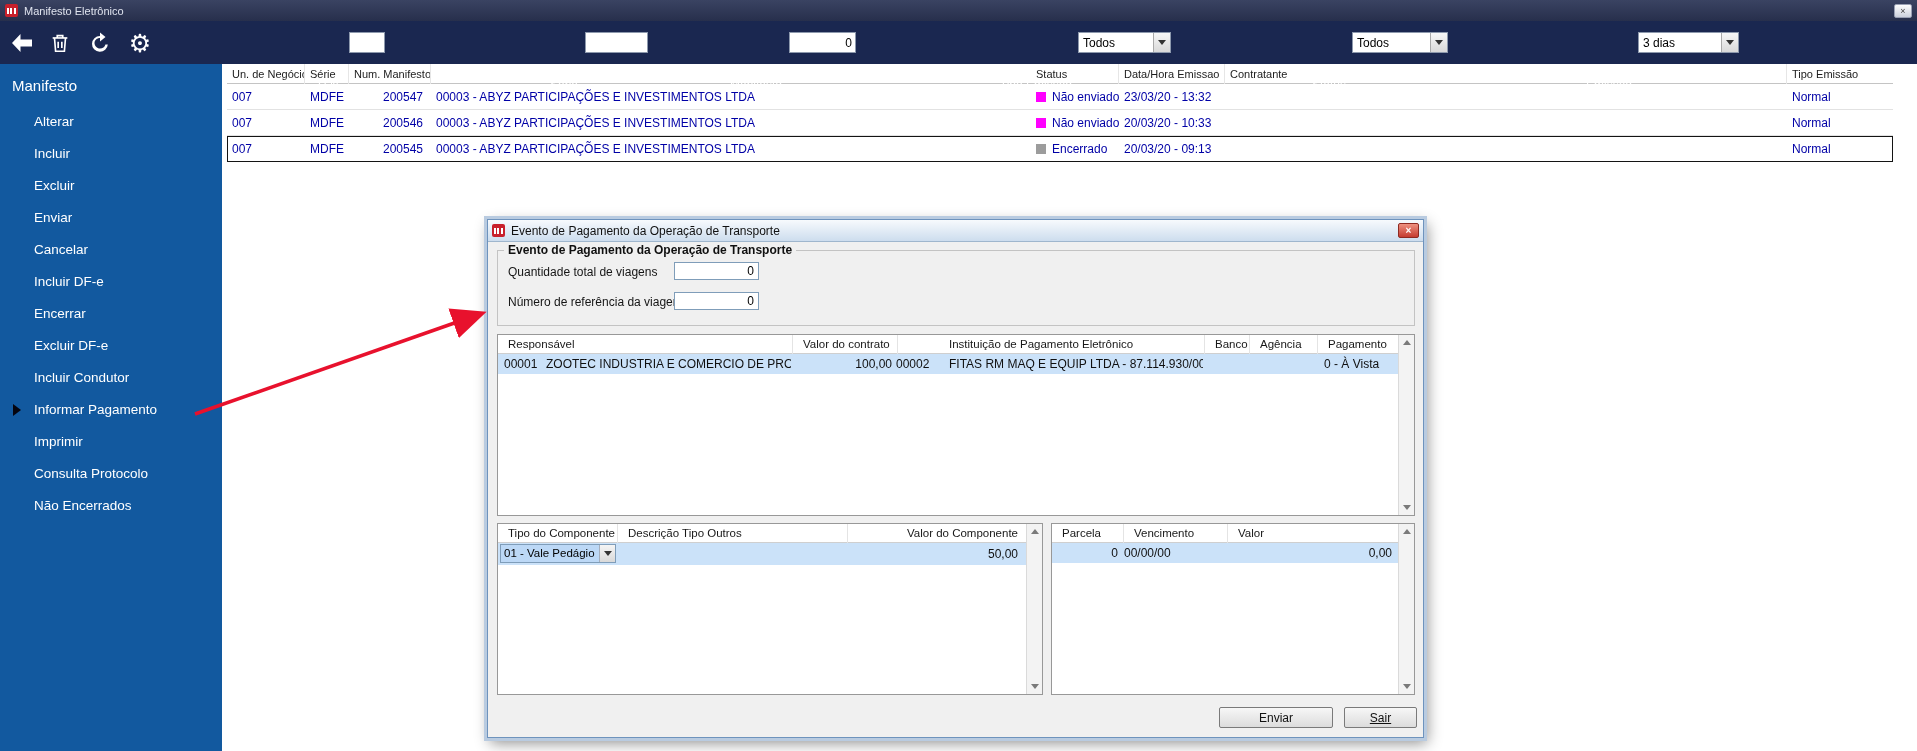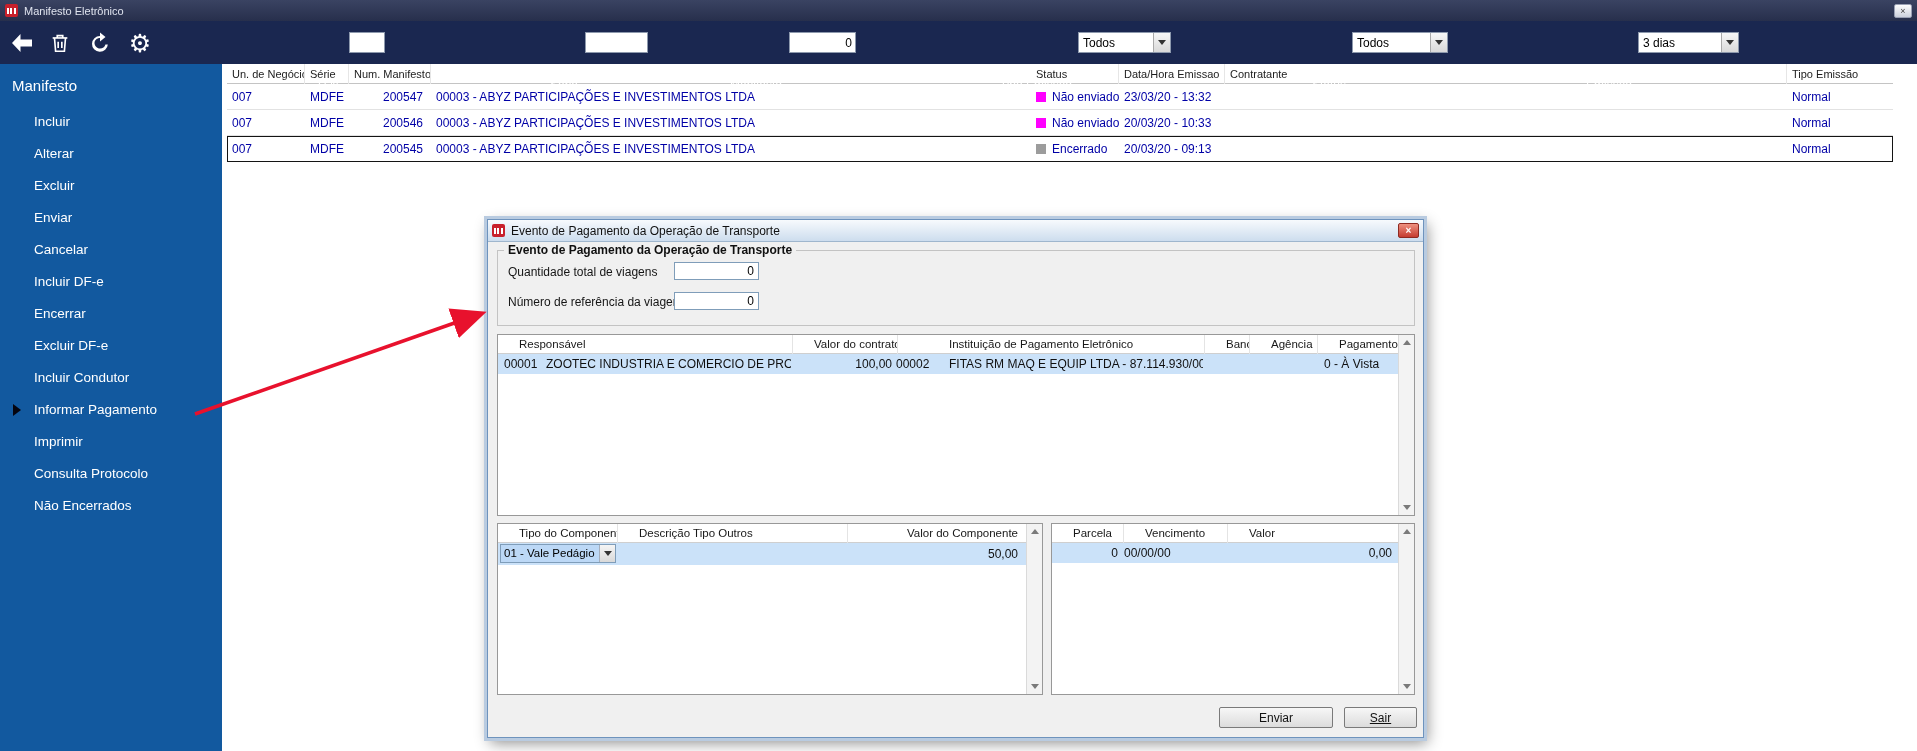--- a/index.html
+++ b/index.html
@@ -60,21 +60,21 @@
 
   .gbox { position:absolute; left:9px; top:30px; width:918px; height:76px; border:1px solid #c3c3c3; }
   .gbox-label { position:absolute; left:6px; top:-8px; background:#f0f0f0; padding:0 4px; font-weight:bold; font-size:12px; color:#101010; white-space:nowrap; }
   .fld-label { position:absolute; left:10px; font-size:12px; color:#151515; white-space:nowrap; }
   .fld-input { position:absolute; left:176px; width:85px; height:18px; border:1px solid #7f9db9; background:#fff;
     font-size:12px; text-align:right; padding:0 4px; font-family:inherit; }
 
   .dgrid { position:absolute; background:#fff; border:1px solid #989898; }
   .dg-head { position:relative; height:19px; border-bottom:1px solid #cfcfcf; }
   .dh { position:absolute; top:0; height:19px; line-height:19px; font-size:11.5px; color:#181818;
-    padding-left:21px; border-right:1px solid #e4e4e4; overflow:hidden; white-space:nowrap; }
+    padding-left:10px; border-right:1px solid #e4e4e4; overflow:hidden; white-space:nowrap; }
   .dh.ra { text-align:right; padding-right:8px; padding-left:0; }
   .drow { position:absolute; left:0; background:#cbe2f9; }
   .dc { position:absolute; top:0; height:100%; font-size:12px; color:#101010; white-space:nowrap; overflow:hidden; }
   .dc.ra { text-align:right; }
 
   .vscroll { position:absolute; right:0; top:0; bottom:0; width:16px; background:#f3f3f3; border-left:1px solid #dadada; cursor:pointer; }
   .sarr { position:absolute; left:50%; transform:translateX(-50%); width:0; height:0;
     border-left:4px solid transparent; border-right:4px solid transparent; }
   .sarr.up { top:5px; border-bottom:5px solid #7a7a7a; }
   .sarr.down { bottom:5px; border-top:5px solid #7a7a7a; }
@@ -154,22 +154,22 @@
     <div class="tb-select" style="left:1638px;width:101px">
       <span class="txt">3 dias</span>
       <span class="arrow-box">
           <span class="tri-down"></span>
         </span>
     </div>
   </div>
 
   <div class="sidebar">
     <div class="sb-title">Manifesto</div>
+    <div class="sb-item">Alterar</div>
     <div class="sb-item">Incluir</div>
-    <div class="sb-item">Alterar</div>
     <div class="sb-item">Excluir</div>
     <div class="sb-item">Enviar</div>
     <div class="sb-item">Cancelar</div>
     <div class="sb-item">Incluir DF-e</div>
     <div class="sb-item">Encerrar</div>
     <div class="sb-item">Excluir DF-e</div>
     <div class="sb-item">Incluir Condutor</div>
     <div class="sb-item">
       <span class="sb-marker"></span>
       <span>Informar Pagamento</span>

